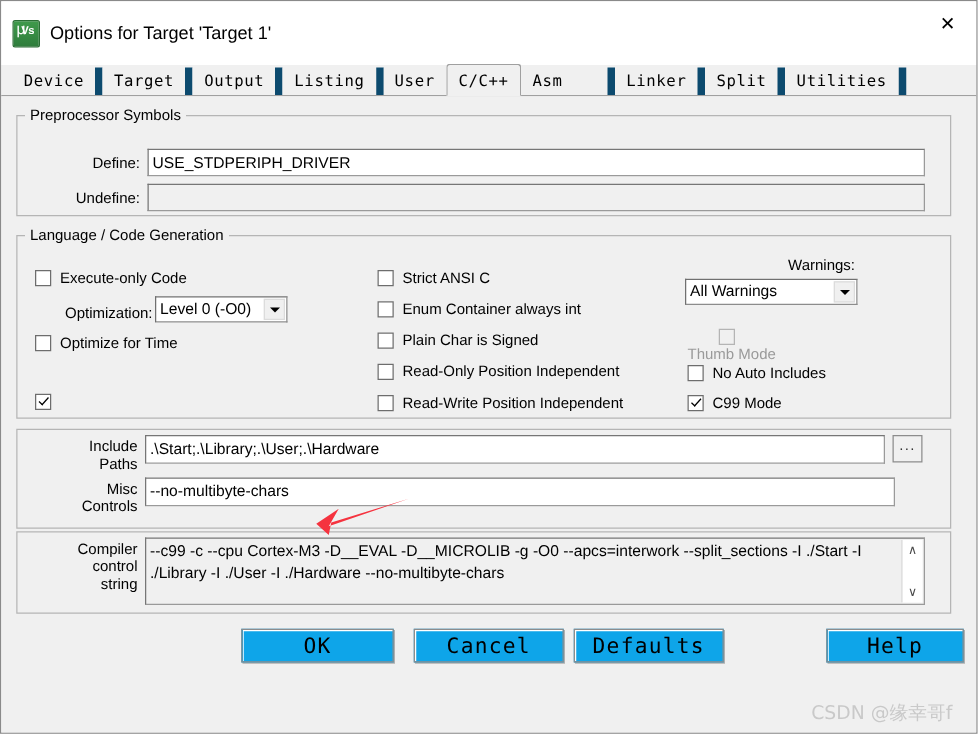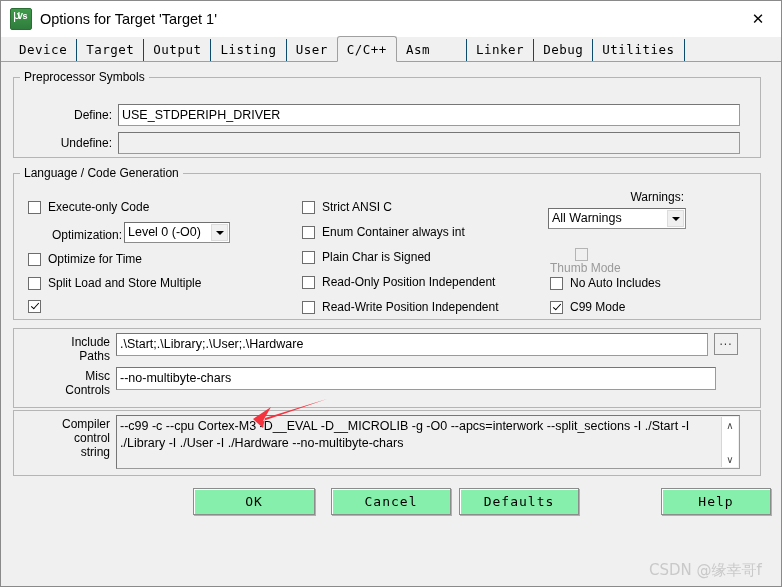--- a/index.html
+++ b/index.html
@@ -22,21 +22,21 @@
     width: 782px; height: 587px;
     background: #f0f0f0;
     border: 1px solid #8a8a8a;
     box-sizing: border-box;
     display: flex;
     flex-direction: column;
   }
 
   
   .titlebar {
-    height: 36px;
+    height: 51px;
     background: #ffffff;
     display: flex;
     align-items: center;
     flex: 0 0 auto;
     position: relative;
   }
   .title-icon {
     width: 20px; height: 20px;
     margin-left: 9px; margin-right: 8px;
     background: linear-gradient(#3f9a4b, #2f7d3c);
@@ -93,21 +93,21 @@
     box-sizing: border-box;
   }
   .tab {
     font-family: "DejaVu Sans Mono", monospace;
     font-size: 12.5px;
     letter-spacing: 0.5px;
     padding: 3px 9px 4px 9px;
     height: 22px;
     box-sizing: border-box;
     background: #f0f0f0;
-    border-right: 1px solid #0c4a6e;
+    border-right: 6px solid #0c4a6e;
     position: relative;
     color: #000;
     white-space: nowrap;
     line-height: 15px;
   }
   .tab.active {
     background: #f0f0f0;
     border: 1px solid #a0a0a0;
     border-bottom: 1px solid #f0f0f0;
     height: 26px;
@@ -285,29 +285,29 @@
   
   .btnrow {
     position: absolute;
     left: 0; right: 0;
     top: 420px;
     height: 60px;
   }
   .btn {
     position: absolute;
     height: 27px;
-    background: #86efac;
+    background: #0ea5e9;
     border: 1px solid #8c8c8c;
     box-shadow: inset 1px 1px 0 #ffffff, 1px 1px 0 #b0b0b0;
     box-sizing: border-box;
     display: flex;
     align-items: center;
     justify-content: center;
     font-family: "DejaVu Sans Mono", monospace;
-    font-size: 13px;
+    font-size: 17px;
     letter-spacing: 1px;
     color: #000;
   }
 
   
   #annot-arrow {
     position: absolute;
     left: 222px; top: 396px;
     width: 108px; height: 34px;
     pointer-events: none;
@@ -336,21 +336,21 @@
 
   <div class="tabstrip">
     <div class="tab">Device</div>
     <div class="tab">Target</div>
     <div class="tab">Output</div>
     <div class="tab">Listing</div>
     <div class="tab pre-active">User</div>
     <div class="tab active">C/C++</div>
     <div class="tab" style="padding-right:36px;">Asm</div>
     <div class="tab">Linker</div>
-    <div class="tab">Debug</div>
+    <div class="tab">Split</div>
     <div class="tab">Utilities</div>
   </div>
 
   <div class="content">
 
     <fieldset class="group" id="grp-preproc">
       <legend>Preprocessor Symbols</legend>
       <div class="lbl" style="left:8px; top:24px; width:90px;">Define:</div>
       <div class="field" style="left:104px; top:20px; width:622px; height:22px;">USE_STDPERIPH_DRIVER</div>
       <div class="lbl" style="left:8px; top:52px; width:90px;">Undefine:</div>
@@ -366,24 +366,20 @@
       </div>
       <div class="lbl" style="left:14px; top:48px; width:94px; text-align:right;">Optimization:</div>
       <div class="combo" style="left:110px; top:42px; width:106px;">
         <span>Level 0 (-O0)</span>
         <span class="arrowbox"></span>
       </div>
       <div class="cb-row" style="left:14px; top:72px;">
         <span class="cb"></span>
         <span>Optimize for Time</span>
       </div>
-      <div class="cb-row" style="left:14px; top:96px;">
-        <span class="cb"></span>
-        <span>Split Load and Store Multiple</span>
-      </div>
       <div class="cb-row" style="left:14px; top:120px;">
         <span class="cb checked"></span>
       </div>
 
       <div class="cb-row" style="left:288px; top:20px;">
         <span class="cb"></span>
         <span>Strict ANSI C</span>
       </div>
       <div class="cb-row" style="left:288px; top:45px;">
         <span class="cb"></span>

